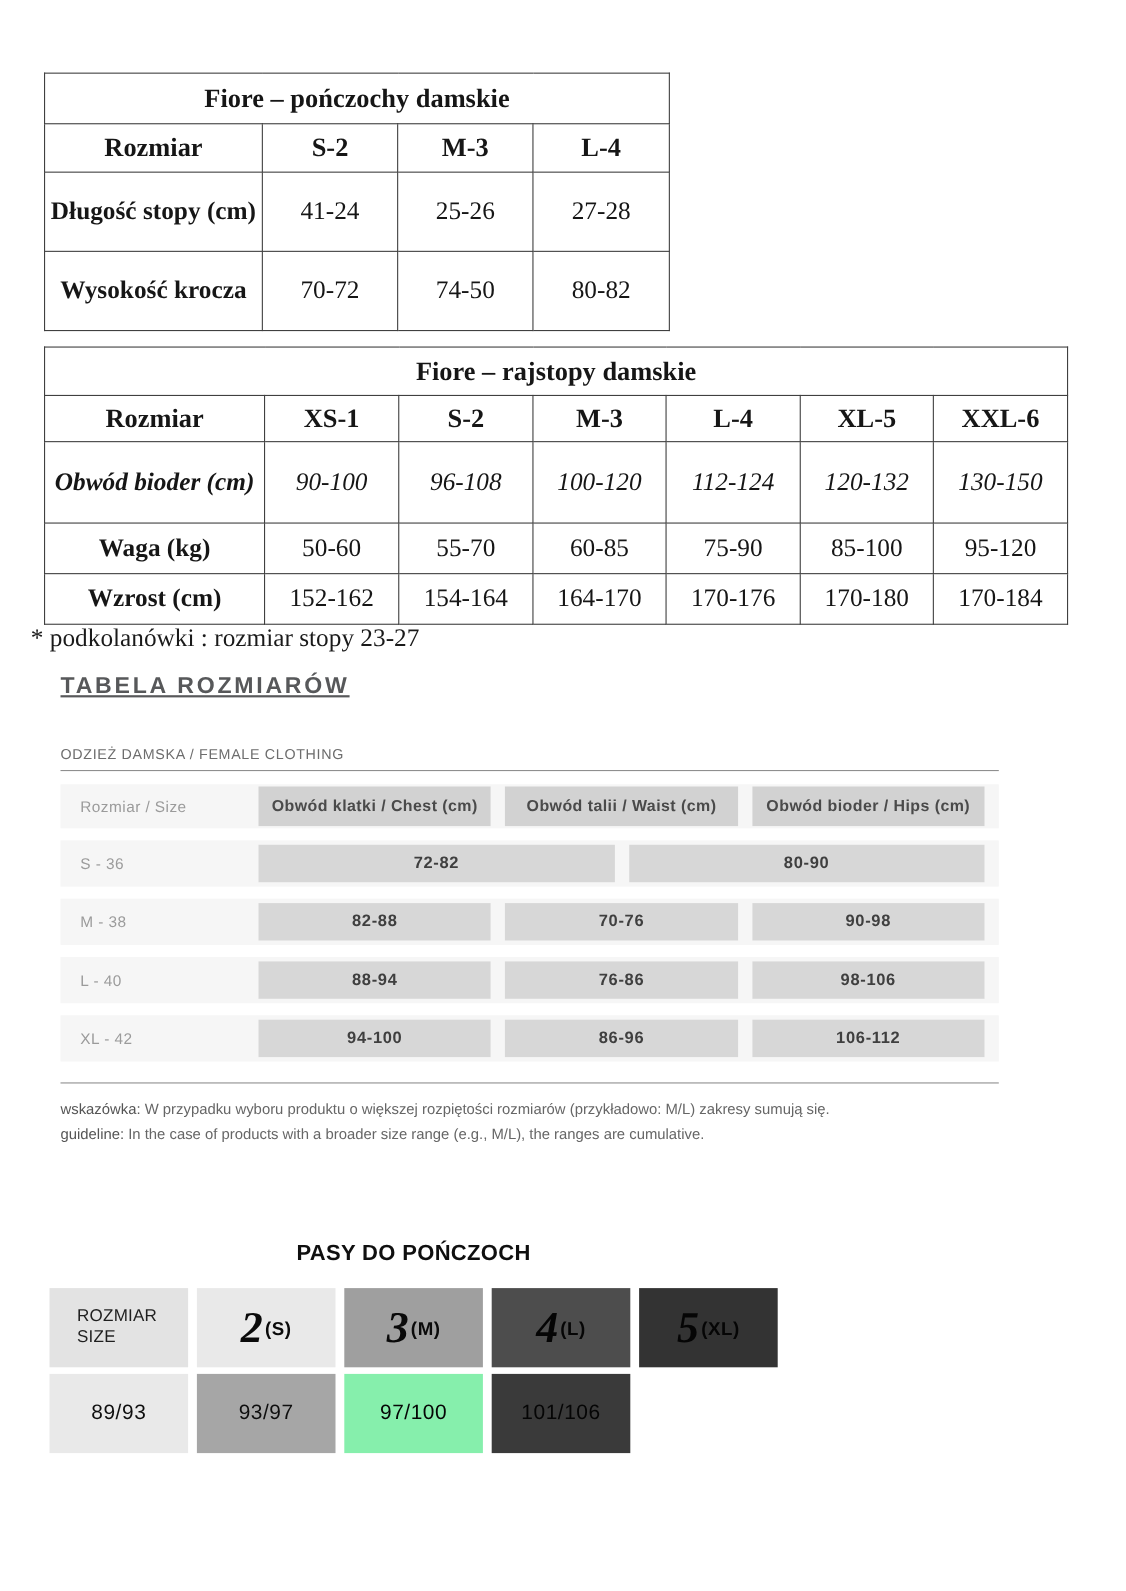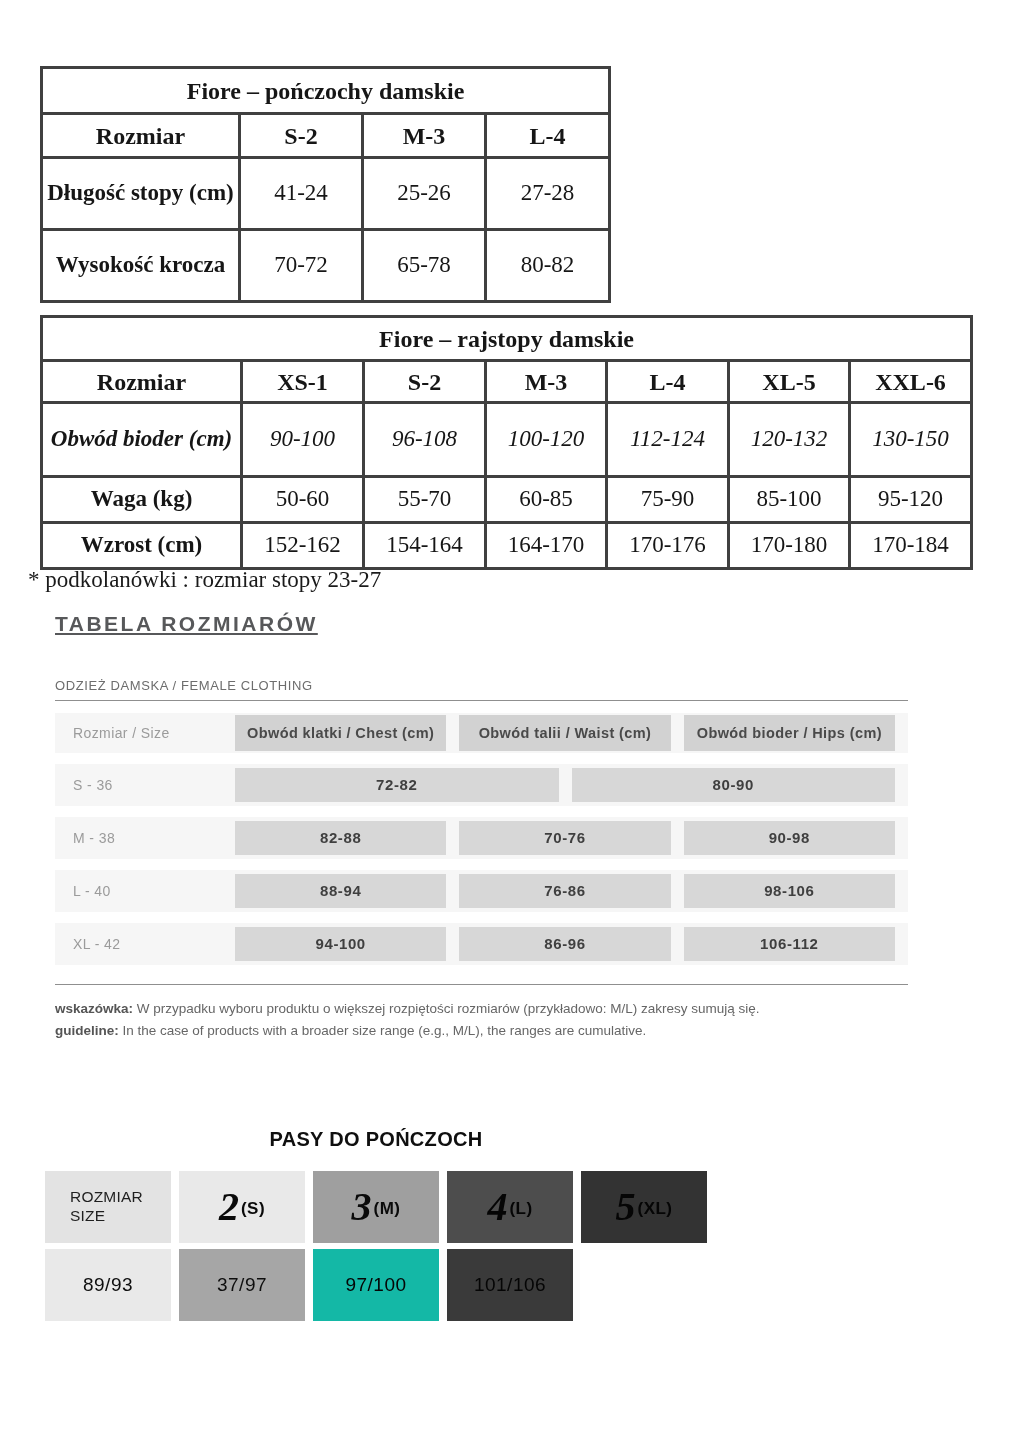--- a/index.html
+++ b/index.html
@@ -9,21 +9,21 @@
     font-family:"Liberation Sans", sans-serif; color:#1a1a1a;
   }
 
   
   .serif-table {
     border-collapse:collapse; table-layout:fixed;
     font-family:"Liberation Serif", serif; color:#161616;
     position:absolute;
   }
   .serif-table td {
-    border:3px solid #404040; text-align:center; vertical-align:middle;
+    border:1px solid #404040; text-align:center; vertical-align:middle;
     font-size:23px; line-height:1.25; padding:4px 4px;
   }
   .serif-table .title-cell { font-weight:bold; font-size:24px; }
   .serif-table .head-cell  { font-weight:bold; font-size:24px; }
   .serif-table .label-col  { font-weight:bold; }
   .t1 { left:40px; top:66px;  width:568px; }
   .t2 { left:40px; top:315px; width:930px; }
   .t1 .row-title  { height:46px; }
   .t1 .row-head   { height:44px; }
   .t1 .row-data   { height:72px; }
@@ -62,41 +62,41 @@
   .hcell {
     background:#d2d2d2; height:36px; line-height:36px;
     font-size:14.5px; font-weight:bold; color:#4a4a4a; letter-spacing:0.4px;
   }
   .vcell {
     background:#d7d7d7; height:34px; line-height:34px;
     font-size:15px; font-weight:bold; color:#3f3f3f; letter-spacing:0.6px;
   }
 
   .hints { margin-top:13px; font-size:13.5px; color:#666666; line-height:22px; }
-  .hint-label { font-weight:bold; color:#555555;text-align:center; }
+  .hint-label { font-weight:normal; color:#555555;text-align:center; }
 
   
   .garter-section { position:absolute; left:45px; top:1128px; width:662px; }
   .garter-heading {
     text-align:center; font-size:20px; font-weight:bold; color:#0f0f0f;
     letter-spacing:0.3px;
   }
   .garter-grid {
     margin-top:20px;
     display:grid; grid-template-columns:repeat(5,126px);
     grid-auto-rows:72px; column-gap:8px; row-gap:6px;
   }
   .gcell { display:flex; flex-direction:column; justify-content:center; align-items:center; }
   .gcell.c1 { background:#e3e3e3; align-items:flex-start; padding-left:25px; }
   .gcell.c2 { background:#e9e9e9; }
   .gcell.c3 { background:#9f9f9f; }
   .gcell.c4 { background:#4d4d4d; }
   .gcell.c5 { background:#333333; }
   .gcell.c3.r2 { background:#a6a6a6; }
-  .gcell.c4.r2 { background:#14b8a6; }
+  .gcell.c4.r2 { background:#86efac; }
   .gcell.c5.r2 { background:#3a3a3a;text-align:center; }
   .glabel { font-size:15.5px; line-height:1.2; color:#1f1f1f; letter-spacing:0.2px; }
   .size-cell { flex-direction:row; align-items:center; }
   .size-num {
     font-family:"Liberation Serif", serif; font-style:italic; font-weight:bold;
     font-size:40px; line-height:1; color:#0a0a0a;
   }
   .size-tag { font-size:17px; font-weight:bold; color:#0a0a0a; margin-left:2px; margin-top:3px; letter-spacing:0.5px; }
   .hips-val { font-size:19px; color:#0e0e0e; letter-spacing:0.5px; }
   .c4 .hips-val, .c5 .hips-val, .c4 .size-num, .c5 .size-num,
@@ -124,21 +124,21 @@
   </tr>
   <tr class="row-data">
     <td class="label-col">Długość stopy (cm)</td>
     <td>41-24</td>
     <td>25-26</td>
     <td>27-28</td>
   </tr>
   <tr class="row-data">
     <td class="label-col">Wysokość krocza</td>
     <td>70-72</td>
-    <td>65-78</td>
+    <td>74-50</td>
     <td>80-82</td>
   </tr>
 </tbody>
   </table>
 
 <table class="serif-table t2">
   <colgroup>
       <col style="width:200px">
       <col style="width:122px">
       <col style="width:122px">
@@ -257,21 +257,21 @@
     </div>
     <div class="gcell c5 r1 size-cell">
       <span class="size-num">5</span>
       <span class="size-tag">(XL)</span>
     </div>
 
     <div class="gcell c2 r2">
       <span class="hips-val">89/93</span>
     </div>
     <div class="gcell c3 r2">
-      <span class="hips-val">37/97</span>
+      <span class="hips-val">93/97</span>
     </div>
     <div class="gcell c4 r2">
       <span class="hips-val">97/100</span>
     </div>
     <div class="gcell c5 r2">
       <span class="hips-val">101/106</span>
     </div>
   </div>
 </div>
 

